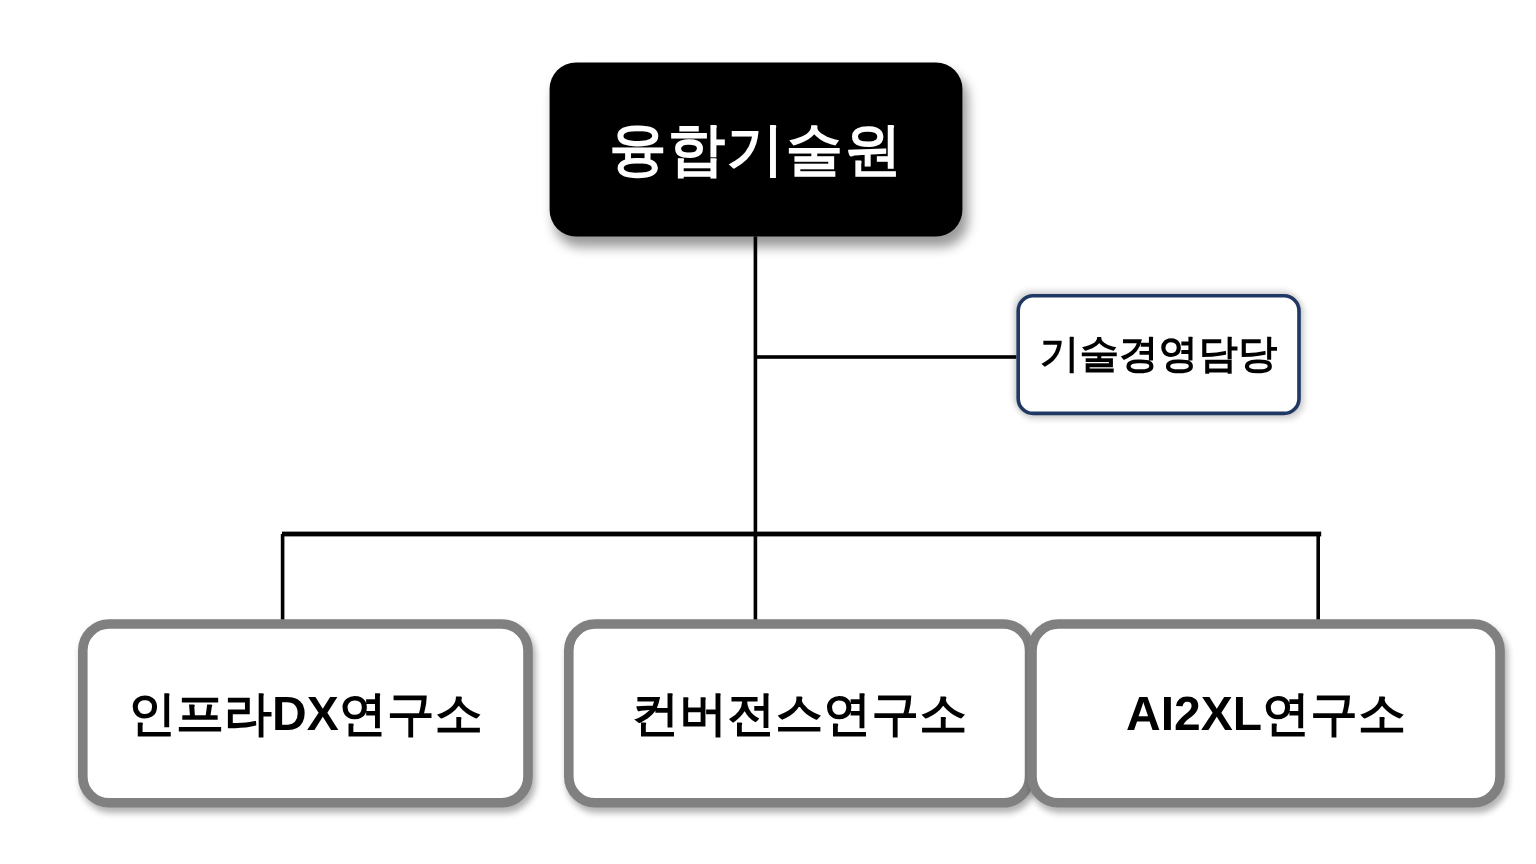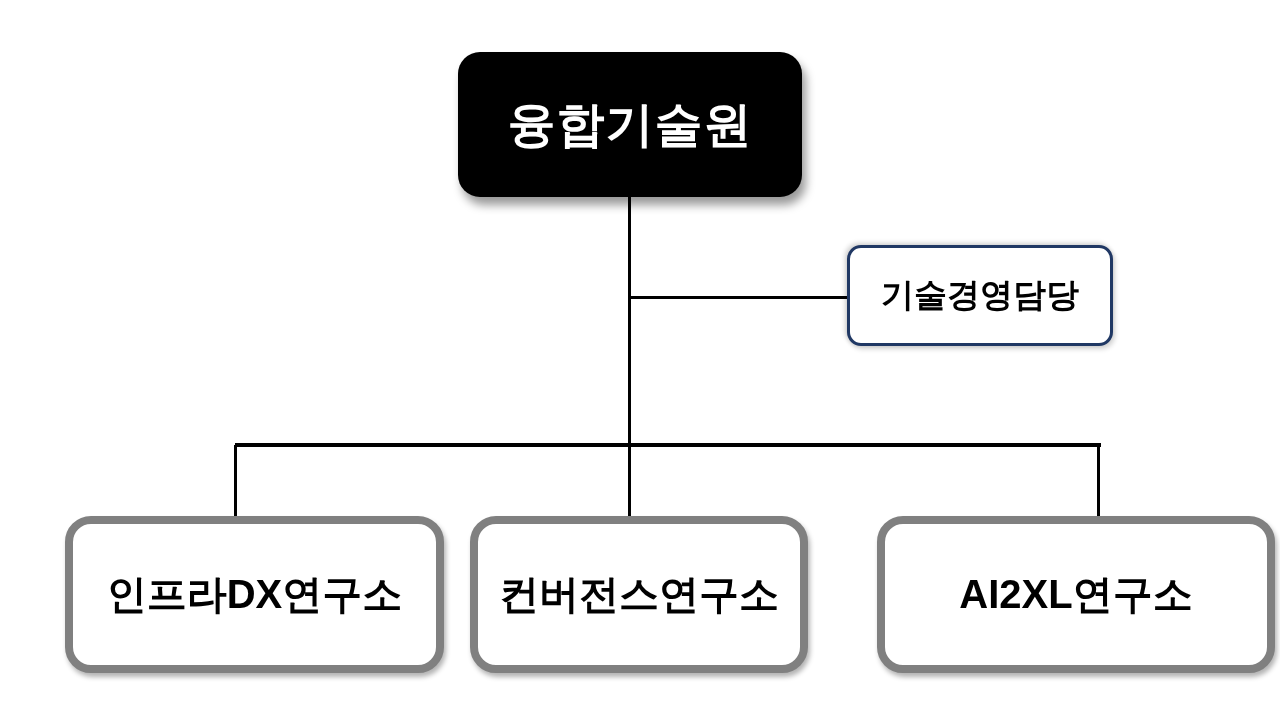--- a/index.html
+++ b/index.html
@@ -30,40 +30,40 @@
     left: 458px; top: 52px; width: 344px; height: 145px;
     background: var(--root-fill, #000000);
     color: var(--root-text, #ffffff);
     border-radius: 22px;
     font-size: 48px;
     letter-spacing: 1px;
     box-shadow: 4px 8px 10px rgba(0,0,0,0.40);
     z-index: 3;
   }
   .node-staff {
-    left: 847px; top: 245px; width: 266px; height: 101px;
+    left: 847px; top: 245px; width: 237px; height: 101px;
     background: var(--staff-fill, #ffffff);
     border: 3px solid var(--staff-border, #203864);
     border-radius: 14px;
     font-size: 33px;
     box-shadow: -2px -2px 5px rgba(0,0,0,0.18), 2px 3px 5px rgba(0,0,0,0.18);
     z-index: 3;
   }
   .node-child {
     top: 516px; height: 157px;
     background: var(--child-fill, #ffffff);
     border: 8px solid var(--child-border, #808080);
     border-radius: 26px;
     font-size: 40px;
     box-shadow: 2px 4px 5px rgba(0,0,0,0.30);
     z-index: 3;
   }
   .node-child-1 { left: 65px;  width: 379px; }
-  .node-child-2 { left: 470px; width: 338px; }
-  .node-child-3 { left: 877px; width: 398px; }
+  .node-child-2 { left: 470px; width: 392px; }
+  .node-child-3 { left: 856px; width: 398px; }
 
   .connector {
     position: absolute;
     background: var(--connector, #000000);
     z-index: 1;
   }
   .conn-root-vertical   { left: 628px; top: 197px; width: 3px;  height: 250px; }
   .conn-staff-branch    { left: 629px; top: 296px; width: 218px; height: 3px;  }
   .conn-children-hline  { left: 235px; top: 443px; width: 866px; height: 4px;  }
   .conn-drop-1          { left: 234px; top: 445px; width: 3px;  height: 75px;  }

